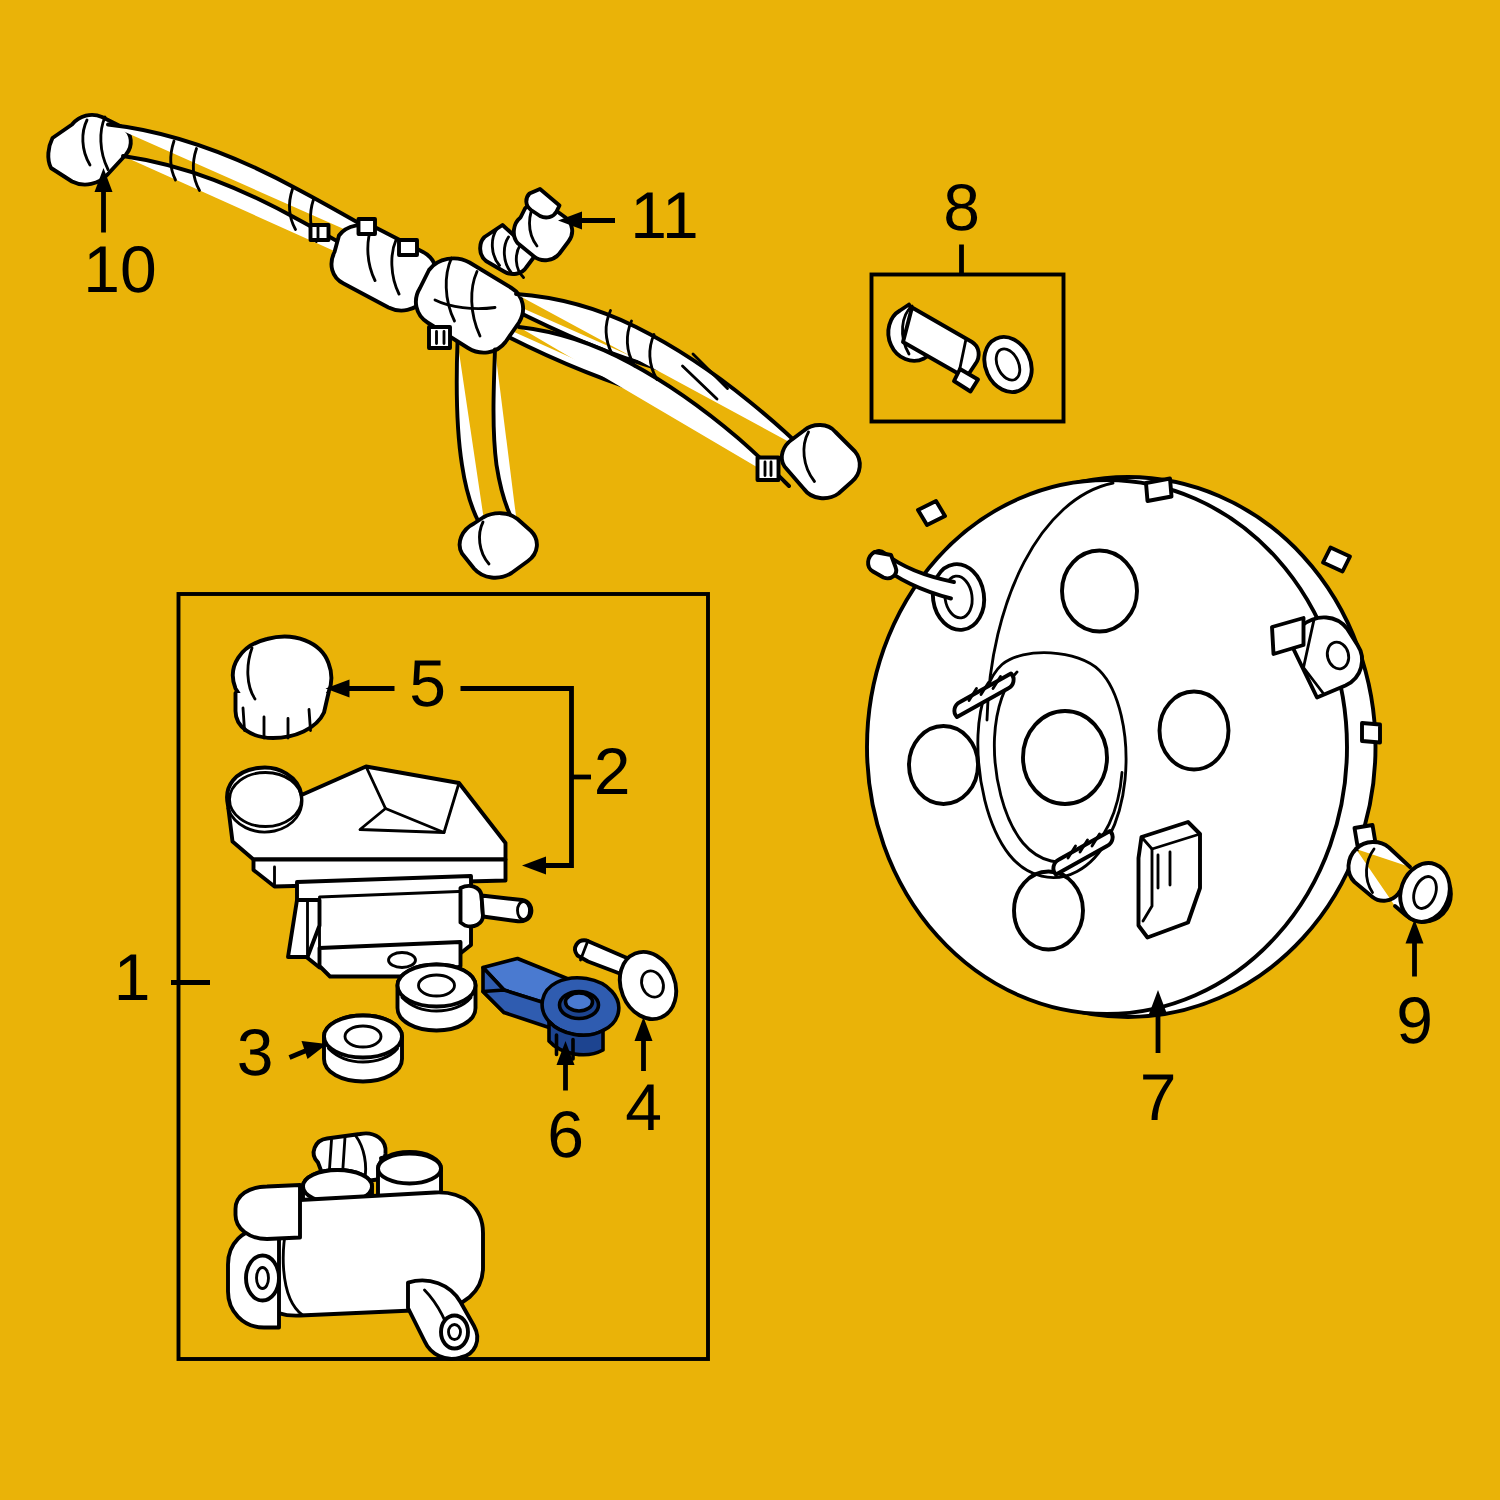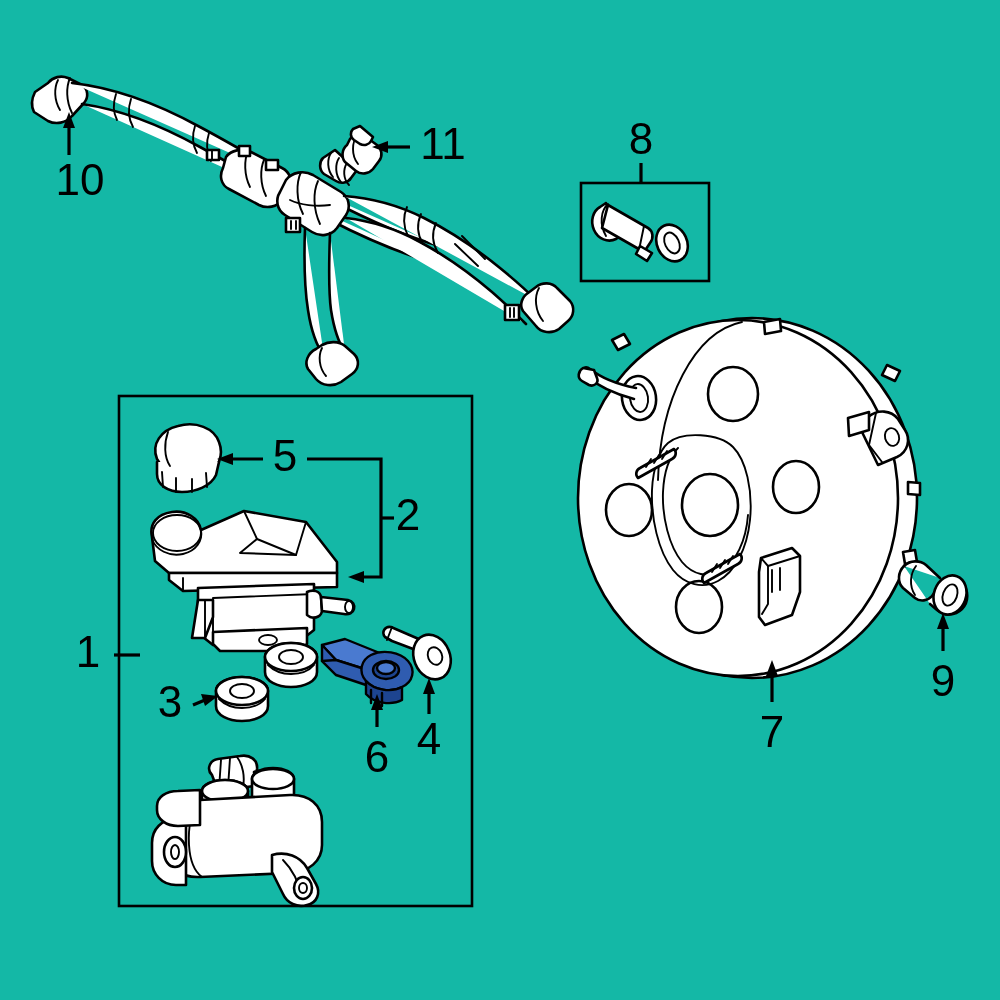--- a/index.html
+++ b/index.html
@@ -8,21 +8,21 @@
     padding: 0;
     background: #ffffff;
   }
   body {
     font-family: "Liberation Sans", sans-serif;
   }
   #diagram-root {
     position: relative;
     width: 1000px;
     height: 1000px;
-    background: #14b8a6;
+    background: #eab308;
     overflow: hidden;
   }
   #diagram-svg {
     position: absolute;
     left: 0;
     top: 0;
     width: 1000px;
     height: 1000px;
   }
   .callout-num {

